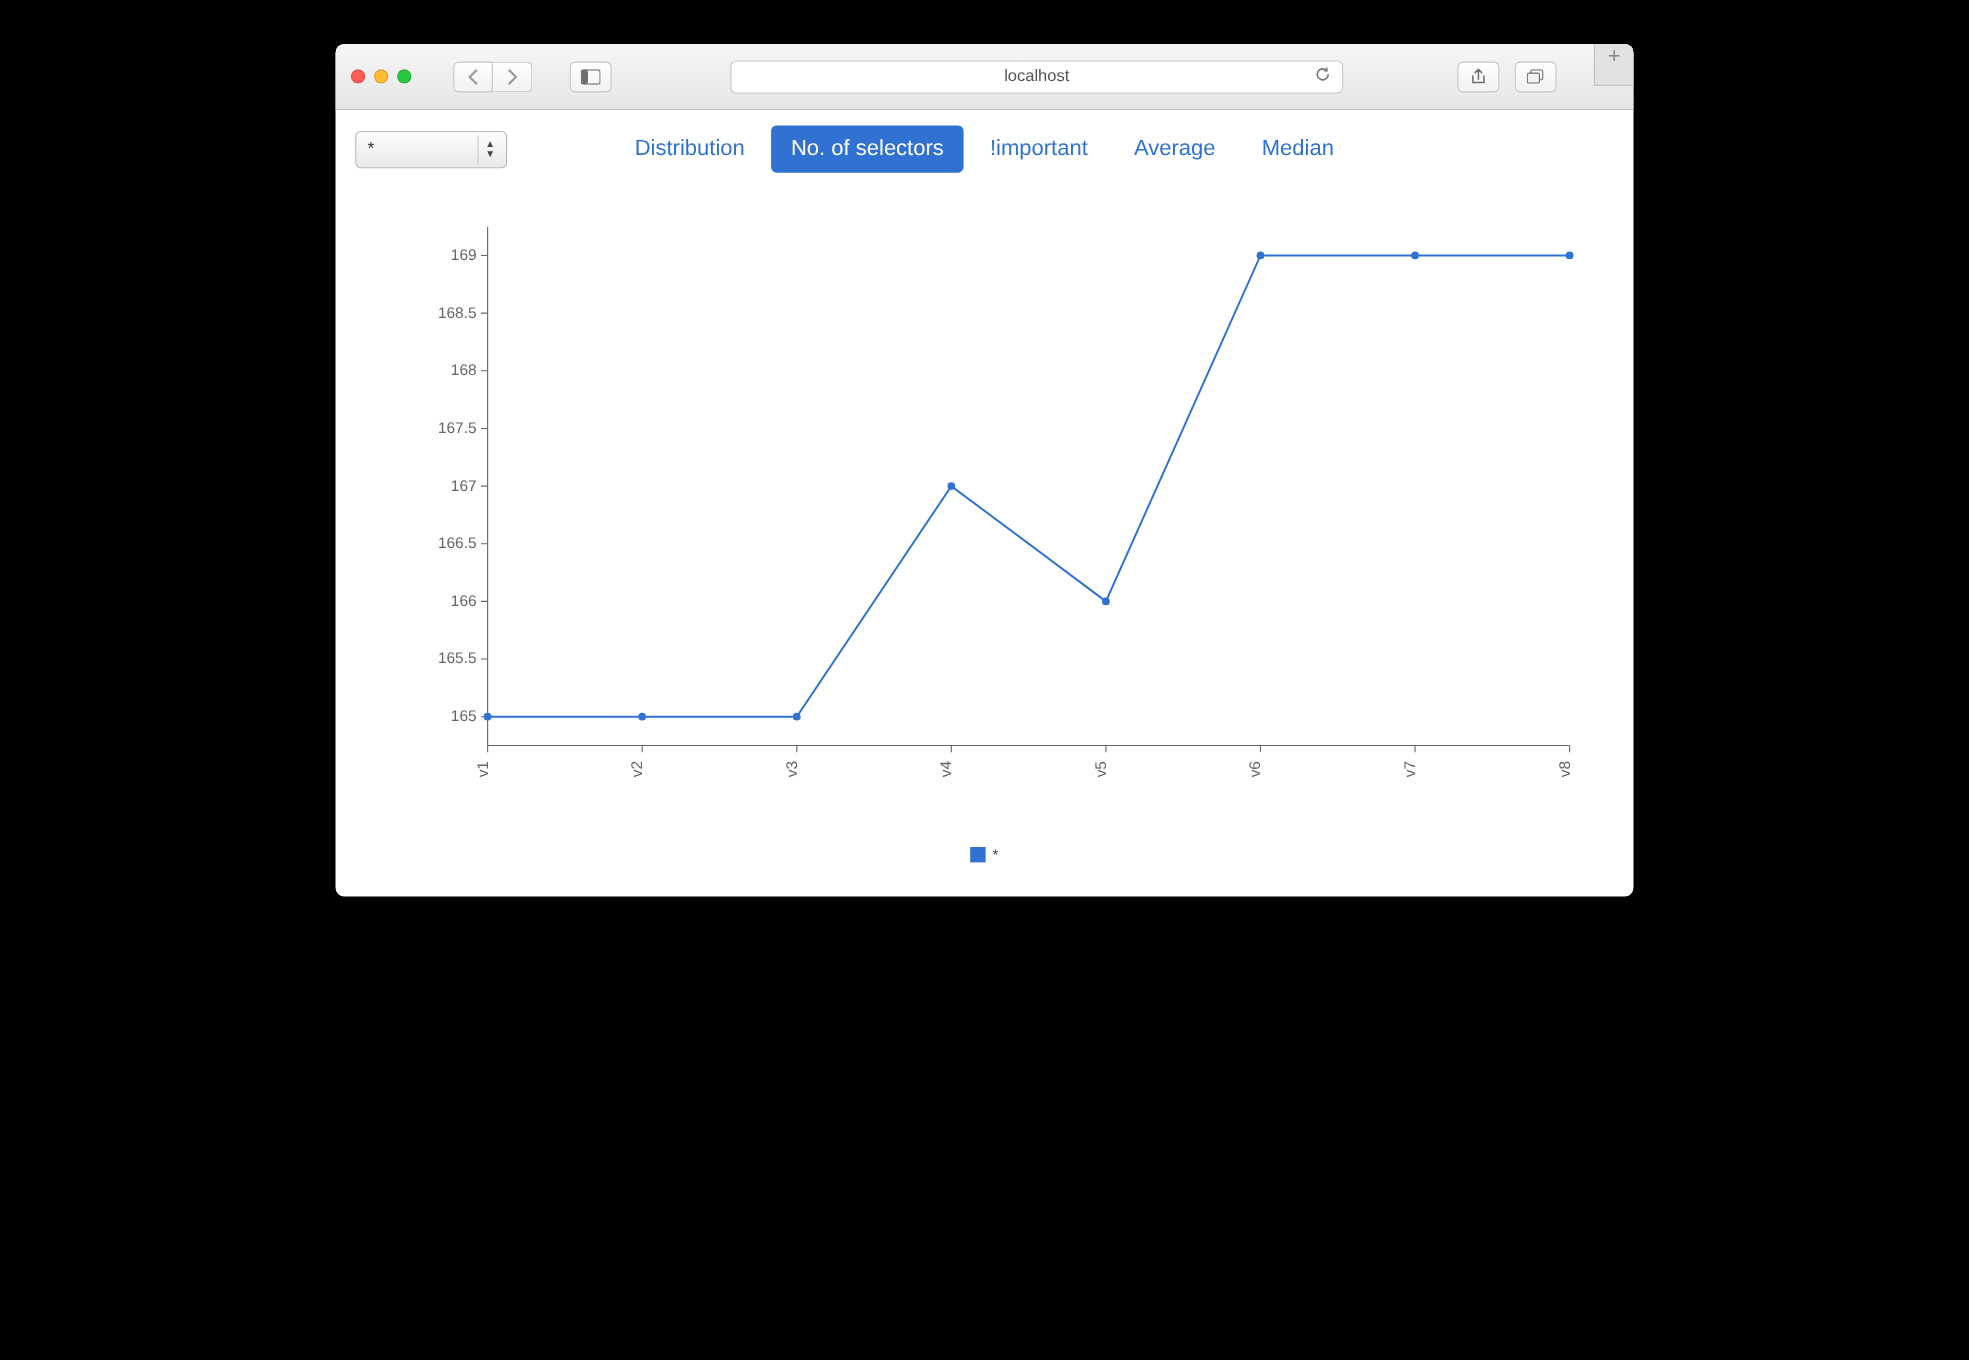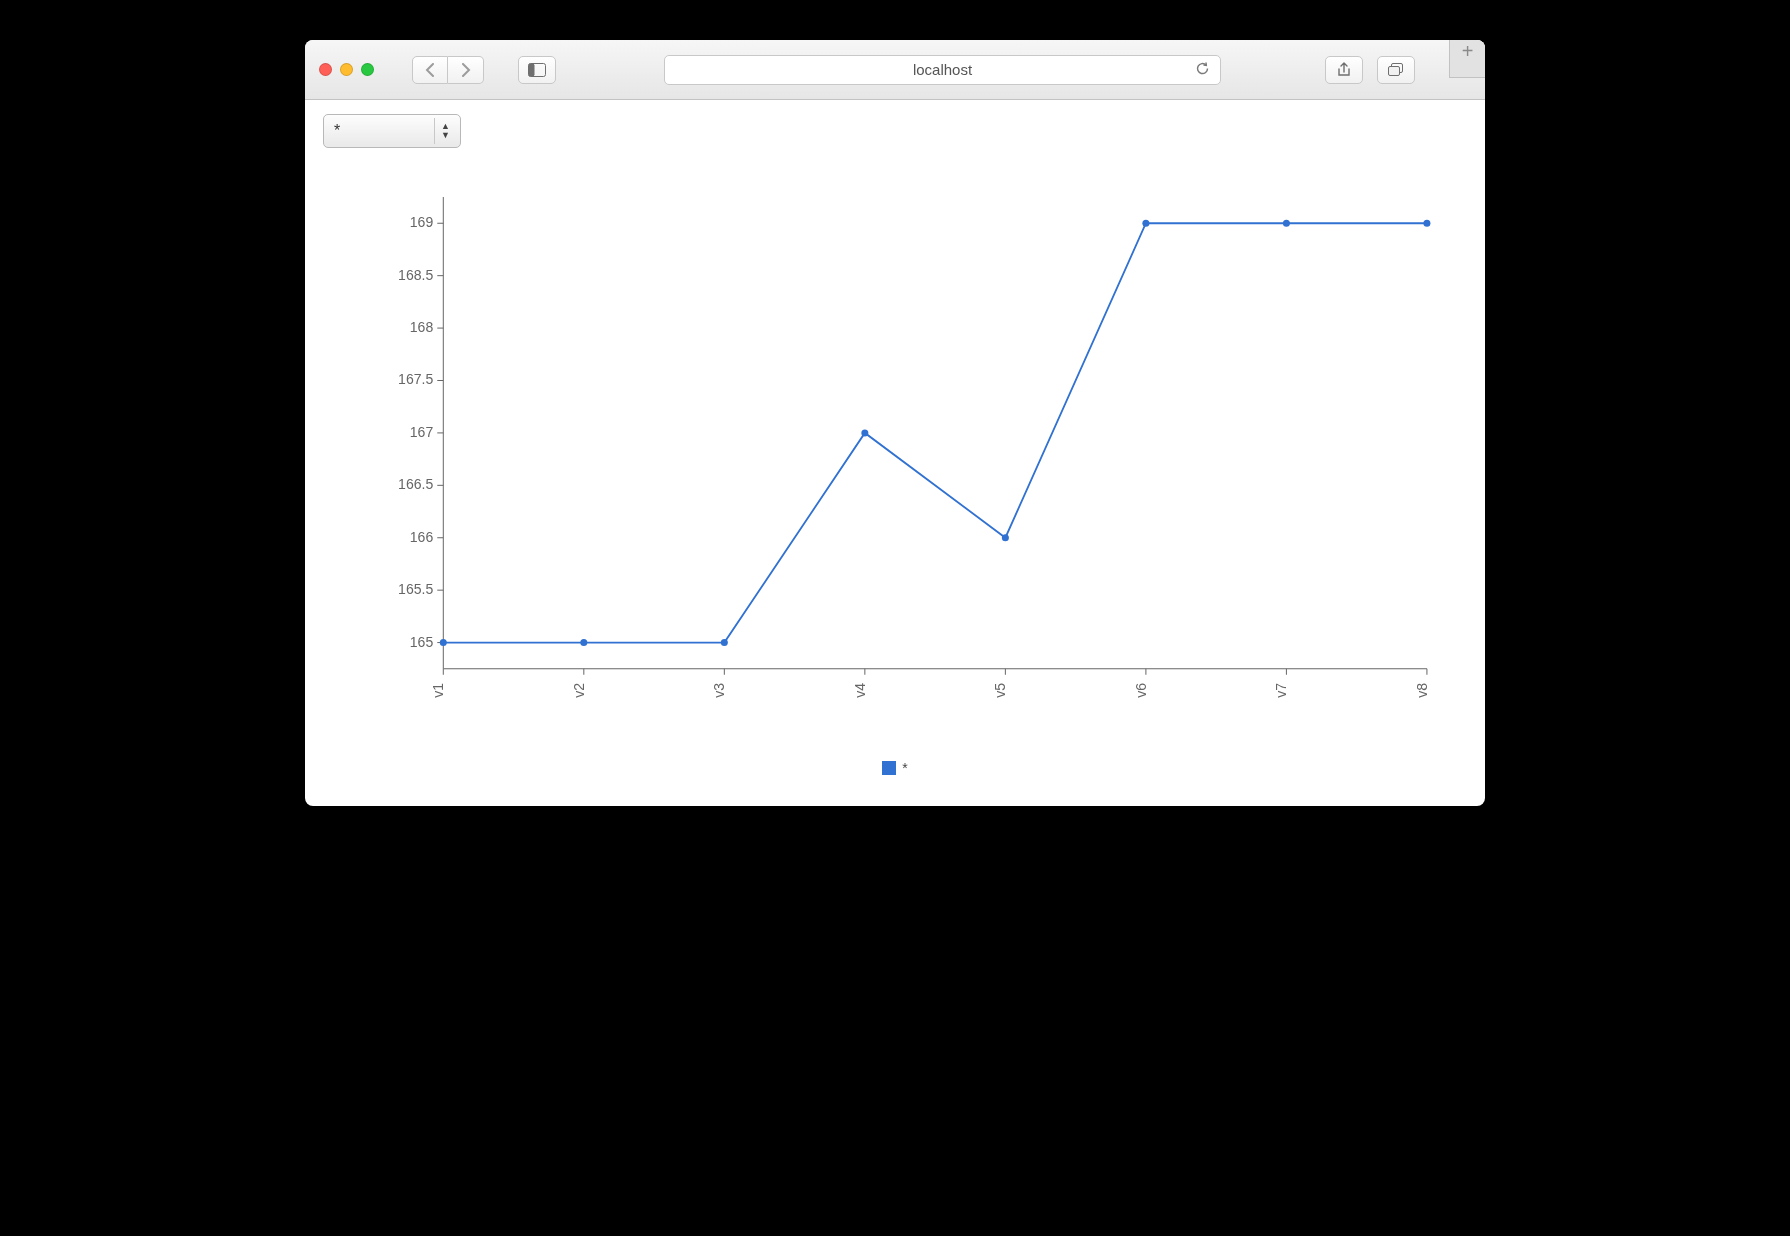--- a/index.html
+++ b/index.html
@@ -141,20 +141,27 @@
 
   <div class="content">
     <div class="tabrow">
       <div class="selectbox">
         <span>*</span>
         <div class="arrows">
           <span>▲</span>
             <span>▼</span>
         </div>
       </div>
+      <div class="tabs" id="tabs">
+          <div class="tab">Distribution</div>
+          <div class="tab active">No. of selectors</div>
+          <div class="tab">!important</div>
+          <div class="tab">Average</div>
+          <div class="tab">Median</div>
+        </div>
     </div>
 
     <div class="chartwrap">
       <svg class="chart" id="chart" viewBox="0 0 1080 560">
           <g class="axis">
             <line x1="80" y1="20" x2="80" y2="490"></line>
           </g>
           <g class="axis">
             <line x1="80" y1="490" x2="1060" y2="490"></line>
           </g>

